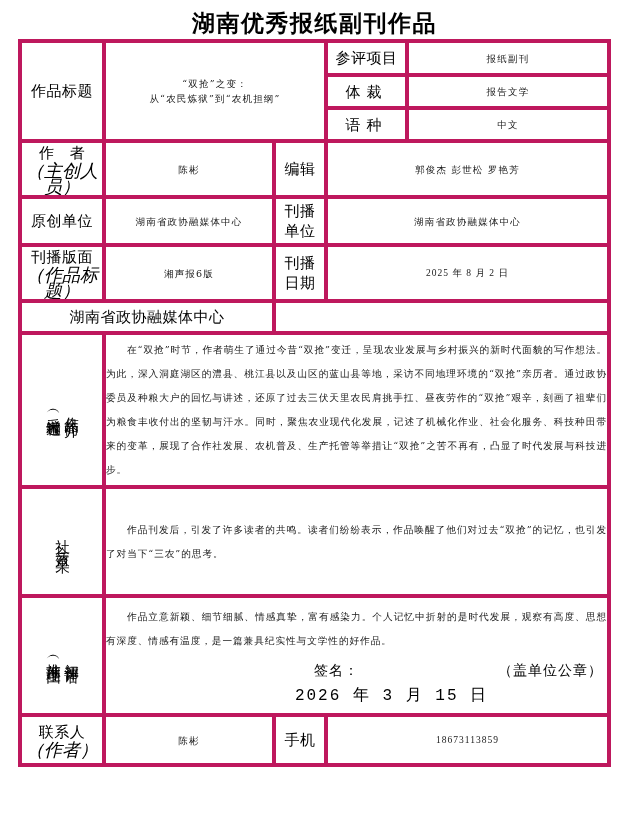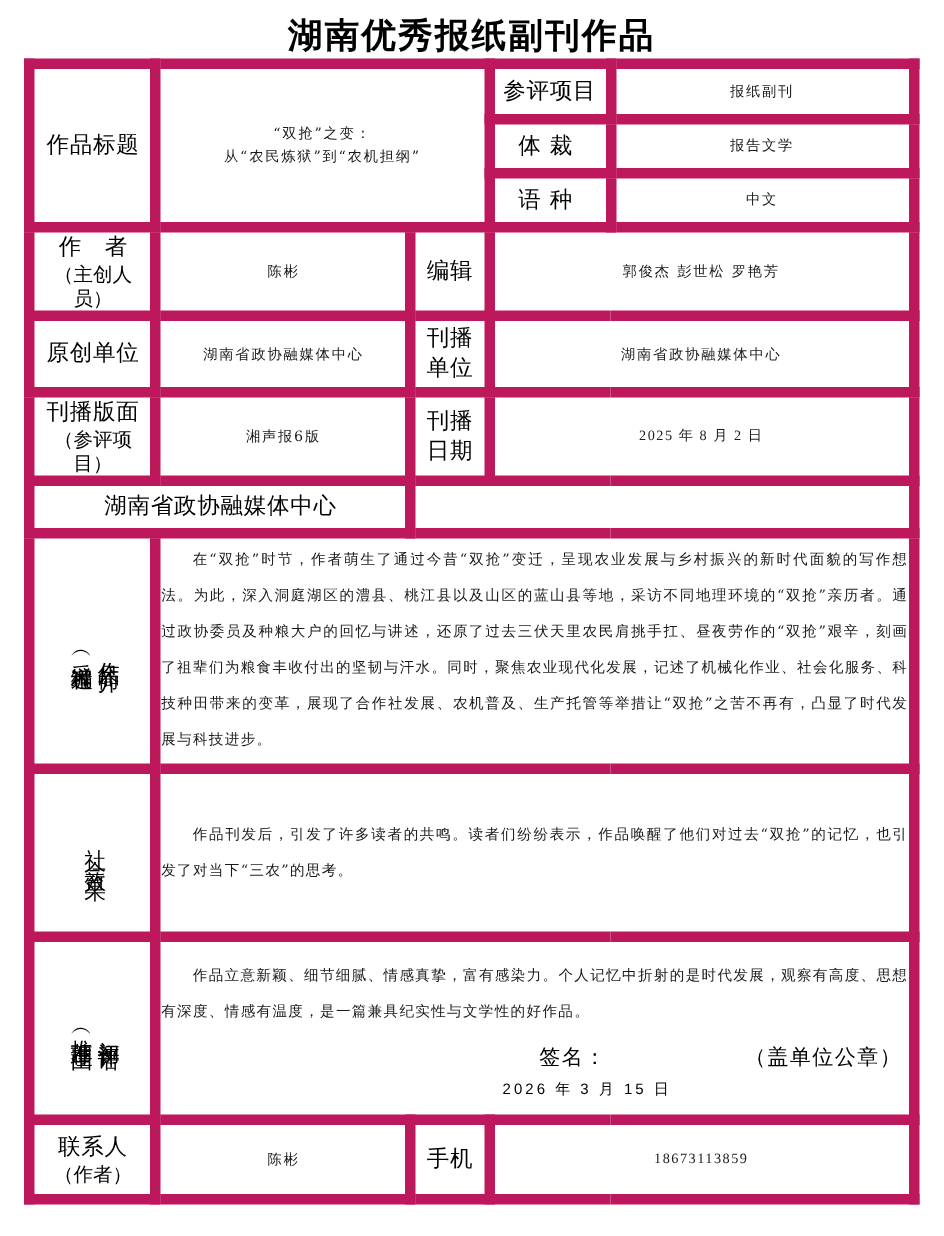--- a/index.html
+++ b/index.html
@@ -47,39 +47,40 @@
 
   
   table.form {
     border-collapse: collapse;
     table-layout: fixed;
     width: 589px;
     margin: 0 auto;
     border: 1.4px solid #000;
   }
   table.form td {
-    border: 7px solid #be185d;
+    border: 4px solid #be185d;
     padding: 0;
     vertical-align: middle;
     text-align: center;
     overflow: hidden;
   }
 
   
   .lbl {
     font-family: "Liberation Serif", "DejaVu Serif", serif;
     font-size: 15px;
     font-weight: normal;
     line-height: 20px;
     letter-spacing: 0.5px;
   }
   .lbl-sm {
-    font-size: 13px;
+    font-size: 18px;
     line-height: 16px;
     letter-spacing: 0px;
+    font-style: italic;
   }
   .lbl-wide {
     letter-spacing: 6px;
     padding-left: 6px;
   }
 
   
   .val {
     font-family: "DejaVu Serif", "Liberation Serif", serif;
     font-size: 9.5px;
@@ -143,28 +144,29 @@
   }
   .sign-row {
     display: flex;
     justify-content: flex-end;
     align-items: baseline;
     margin-top: 9px;
     padding-right: 4px;
     font-family: Liberation Mono, monospace;
     font-size: 14px;
     letter-spacing: 1px;
+    gap: 47px;
   }
   .sign-label { margin-right: 92px; }
   .date-row {
     text-align: center;
     margin-top: 5px;
     padding-left: 70px;
-    font-family: Liberation Sans, sans-serif;
-    font-size: 10px;
+    font-family: Liberation Mono, monospace;
+    font-size: 16px;
     letter-spacing: 2px;
   }
   .url-label-cell {
     text-align: left;
     padding-left: 14px;
   }
 </style>
 </head>
 <body>
 
@@ -218,21 +220,21 @@
       <td class="lbl">
         <div>刊播</div>
         <div>单位</div>
       </td>
       <td colspan="2" class="val">湖南省政协融媒体中心</td>
     </tr>
 
     <tr>
       <td class="lbl" style="height:46px">
         <div>刊播版面</div>
-        <div class="lbl-sm">（参评项目）</div>
+        <div class="lbl-sm">（作品标题）</div>
       </td>
       <td class="val">湘声报6版</td>
       <td class="lbl">
         <div>刊播</div>
         <div>日期</div>
       </td>
       <td colspan="2" class="val val-num">2025 年 8 月 2 日</td>
     </tr>
 
     <tr>

